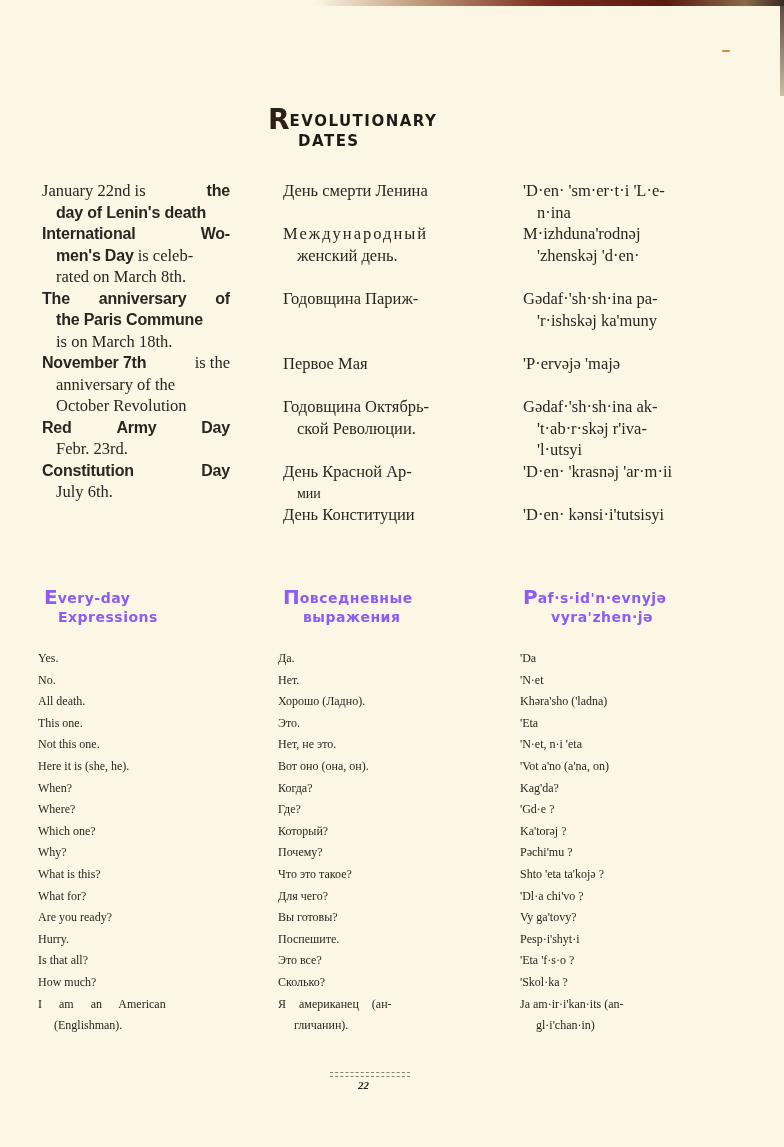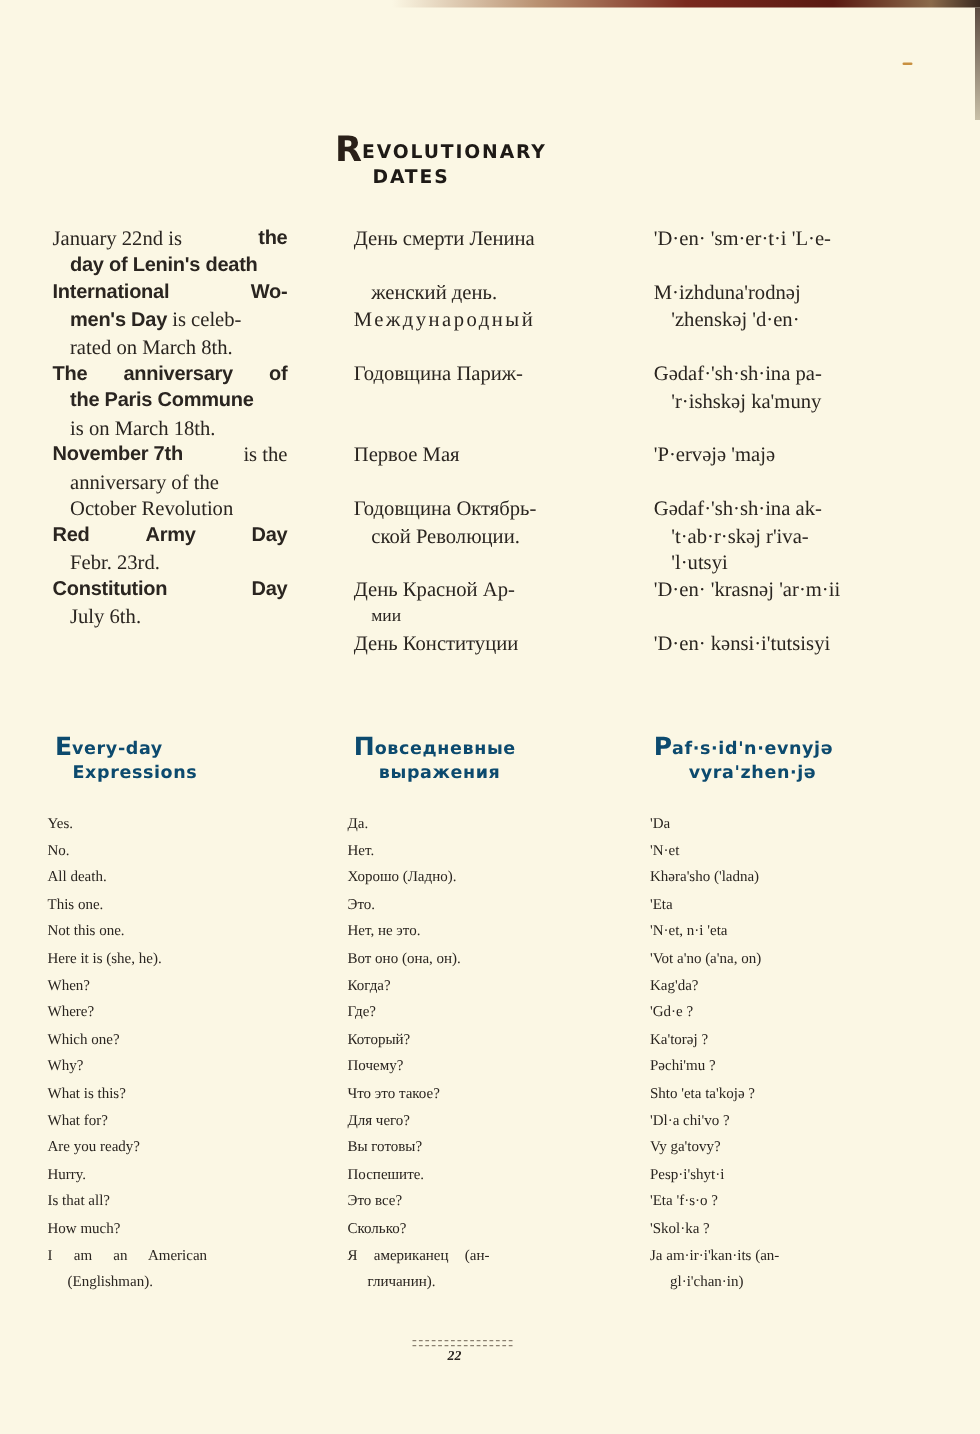--- a/index.html
+++ b/index.html
@@ -31,21 +31,21 @@
   .col { position: absolute; font-size: 16.5px; line-height: 21.5px; }
   .en { left: 42px; width: 188px; }
   .ru { left: 283px; width: 188px; }
   .tr { left: 523px; width: 190px; }
   .b { font-family: "Liberation Sans", "DejaVu Sans", sans-serif; font-weight: bold; font-size: 16px; letter-spacing: -0.2px; }
   .justify-line { display: flex; justify-content: space-between; }
 
   .section-head {
     position: absolute; top: 588px;
     font-family: "DejaVu Sans", sans-serif; font-weight: bold; font-size: 14px; line-height: 19px;
-    letter-spacing: 0.5px; color: #0c4a6e;
+    letter-spacing: 0.5px; color: #8b5cf6;
   }
   .section-head .cap { font-size: 20px; vertical-align: -1px; letter-spacing: 0; }
   .section-head .l2 { display: block; padding-left: 14px; }
 
   .phrases { position: absolute; top: 648px; font-size: 12px; line-height: 21.6px; }
   .phrases div { white-space: nowrap; }
   .phrases .wrap2 { padding-left: 16px; }
 
   .rule {
     position: absolute; left: 330px; top: 1072px; width: 80px; height: 3px;
@@ -116,22 +116,22 @@
       </div>
     <div style="padding-left:14px;">July 6th.</div>
   </div>
 </div>
 
 <div class="col ru" style="top:180px;">
   <div style="height:43px;">
       <div>День смерти Ленина</div>
     </div>
   <div style="height:65px;">
+      <div style="letter-spacing:2px;">Международный</div>
       <div style="padding-left:14px;">женский день.</div>
-      <div style="letter-spacing:2px;">Международный</div>
     </div>
   <div style="height:65px;">
       <div>Годовщина Париж-</div>
     </div>
   <div style="height:43px;">
       <div>Первое Мая</div>
     </div>
   <div style="height:65px;">
       <div>Годовщина Октябрь-</div>
       <div style="padding-left:14px;">ской Революции.</div>
@@ -141,20 +141,21 @@
       <div style="padding-left:14px;font-size:14px;">мии</div>
     </div>
   <div>
       <div>День Конституции</div>
     </div>
 </div>
 
 <div class="col tr" style="top:180px;">
   <div style="height:43px;">
       <div>'D·en· 'sm·er·t·i 'L·e-</div>
+      <div style="padding-left:14px;">n·ina</div>
     </div>
   <div style="height:65px;">
       <div>M·izhduna'rodnəj</div>
       <div style="padding-left:14px;">'zhenskəj 'd·en·</div>
     </div>
   <div style="height:65px;">
       <div>Gədaf·'sh·sh·ina pa-</div>
       <div style="padding-left:14px;">'r·ishskəj ka'muny</div>
     </div>
   <div style="height:43px;">

